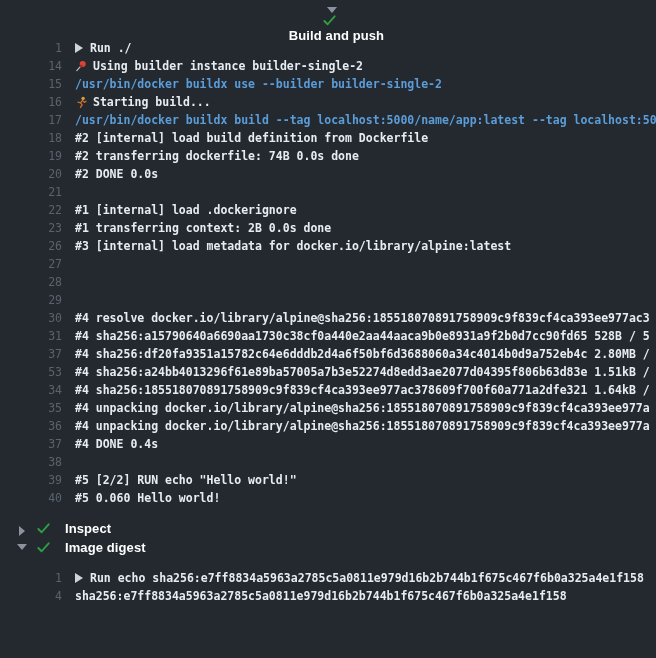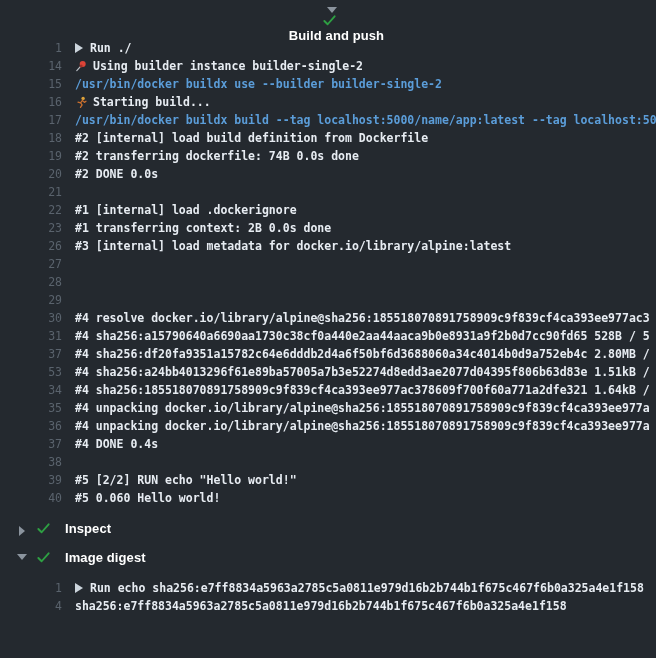--- a/index.html
+++ b/index.html
@@ -14,21 +14,21 @@
   .section-header{
     height:22px;
     display:flex;
     align-items:center;
     padding-left:17px;
     cursor:pointer;
   }
   .section--build .section-header{margin-top:7px;flex-direction:column;}
   .section--build .section-body{margin-top:10px;}
   .section--inspect .section-header{margin-top:7px;align-items:flex-end;}
-  .section--digest .section-header{margin-top:10px;}
+  .section--digest .section-header{}
   .section--digest .section-body{margin-top:11px;}
 
   .chevron-box{width:10px;display:flex;justify-content:center;margin-right:9px;}
   .chevron.down{width:0;height:0;border-left:5px solid transparent;border-right:5px solid transparent;border-top:6px solid #8b949e;}
   .chevron.right{width:0;height:0;border-top:5px solid transparent;border-bottom:5px solid transparent;border-left:6px solid #8b949e;}
 
   .check-box{width:15px;height:15px;margin-right:14px;display:flex;align-items:center;justify-content:center;}
 
   .section-title{
     color:#ffffff;

